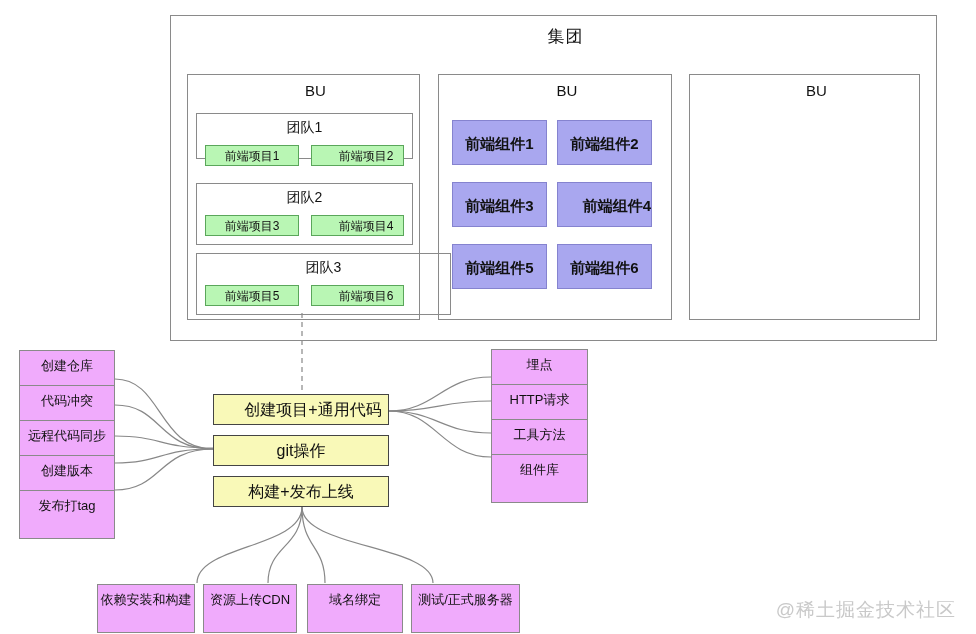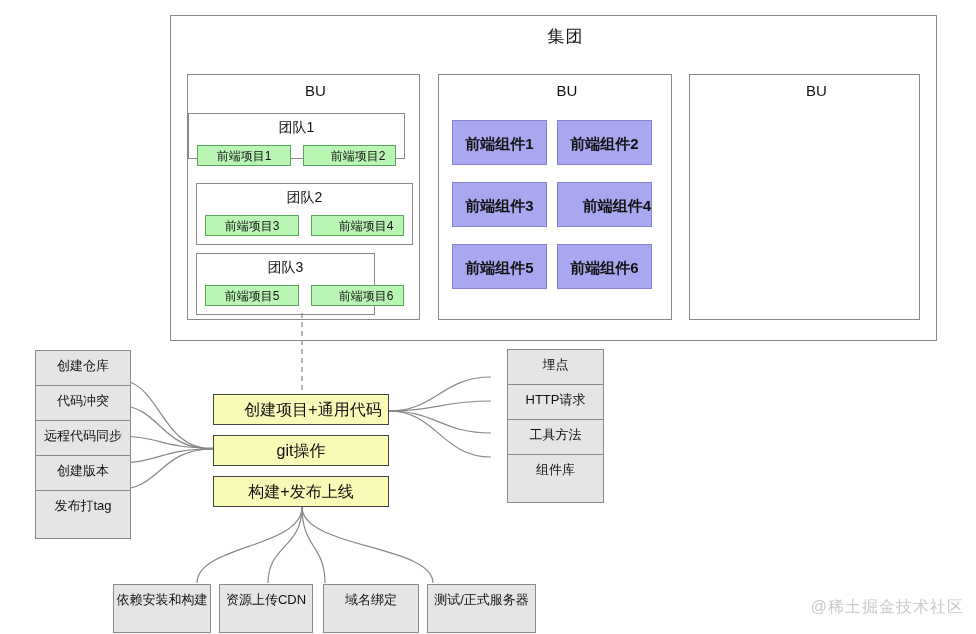--- a/index.html
+++ b/index.html
@@ -21,31 +21,31 @@
     position:absolute;top:31px;height:21px;width:94px;line-height:21px;text-align:center;
     font-size:12px;background:var(--green-fill,#b9f6b4);border:1px solid var(--green-border,#5aa65a);
     box-sizing:border-box;
   }
   .p-l{left:8px;} .p-r{left:114px;width:93px;padding-left:17px;}
   .comp{
     width:95px;height:45px;line-height:45px;text-align:center;font-size:15px;font-weight:bold;
     background:var(--purple-fill,#a9a7ef);border:1px solid var(--purple-border,#8583cf);
   }
   .node{
-    background:#e5e5e5;border:1px solid var(--outer-border,#8a8a8a);
-    height:49px;line-height:30px;text-align:center;font-size:13px;margin-left:16px;
+    background:#f0abfc;border:1px solid var(--outer-border,#8a8a8a);
+    height:49px;line-height:30px;text-align:center;font-size:13px;
   }
   .center-node{
     background:var(--yellow-fill,#f9f9b8);border:1.5px solid var(--yellow-border,#444444);
     width:176px;height:31px;line-height:29px;text-align:center;font-size:16px;font-weight:500;left:213px;
   }
   .side-l{left:19px;width:96px;}
   .side-r{left:491px;width:97px;}
   .watermark{
-    right:12px;top:597px;font-size:16px;color:var(--watermark,#c9c9c9);letter-spacing:1px;
+    right:20px;top:597px;font-size:19px;color:var(--watermark,#c9c9c9);letter-spacing:1px;
   }
 </style>
 </head>
 <body>
 
 <div class="canvas">
 
   <svg class="connectors" viewBox="0 0 976 634">
     <path class="dashed" d="M302 313 L302 394"></path>
 
@@ -67,33 +67,33 @@
   </svg>
 
   <div class="abs outline" style="left:170px;top:15px;width:767px;height:326px;">
     <div class="box-title group-title">集团</div>
   </div>
 
   <div class="abs outline" style="left:187px;top:74px;width:233px;height:246px;">
     <div class="box-title bu-title">BU</div>
   </div>
 
-  <div class="abs team" style="left:188px;top:113px;width:217px;height:46px;">
+  <div class="abs team" style="left:196px;top:113px;width:217px;height:46px;">
     <div class="team-title">团队1</div>
     <div class="proj p-l">前端项目1</div>
     <div class="proj p-r">前端项目2</div>
   </div>
 
   <div class="abs team" style="left:196px;top:183px;width:217px;height:62px;">
     <div class="team-title">团队2</div>
     <div class="proj p-l">前端项目3</div>
     <div class="proj p-r">前端项目4</div>
   </div>
 
-  <div class="abs team" style="left:196px;top:253px;width:179px;height:62px;">
+  <div class="abs team" style="left:196px;top:253px;width:255px;height:62px;">
     <div class="team-title">团队3</div>
     <div class="proj p-l">前端项目5</div>
     <div class="proj p-r">前端项目6</div>
   </div>
 
   <div class="abs outline" style="left:438px;top:74px;width:234px;height:246px;">
     <div class="box-title bu-title">BU</div>
   </div>
 
   <div class="abs comp" style="left:452px;top:120px;">前端组件1</div>

